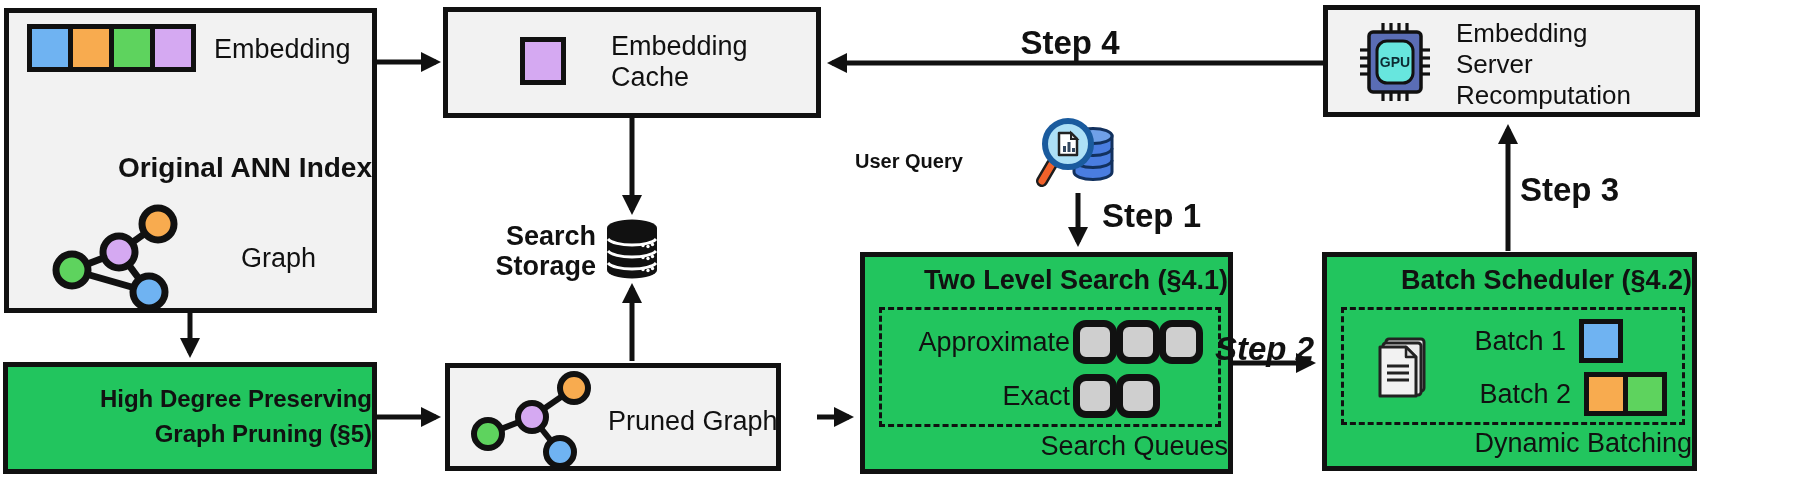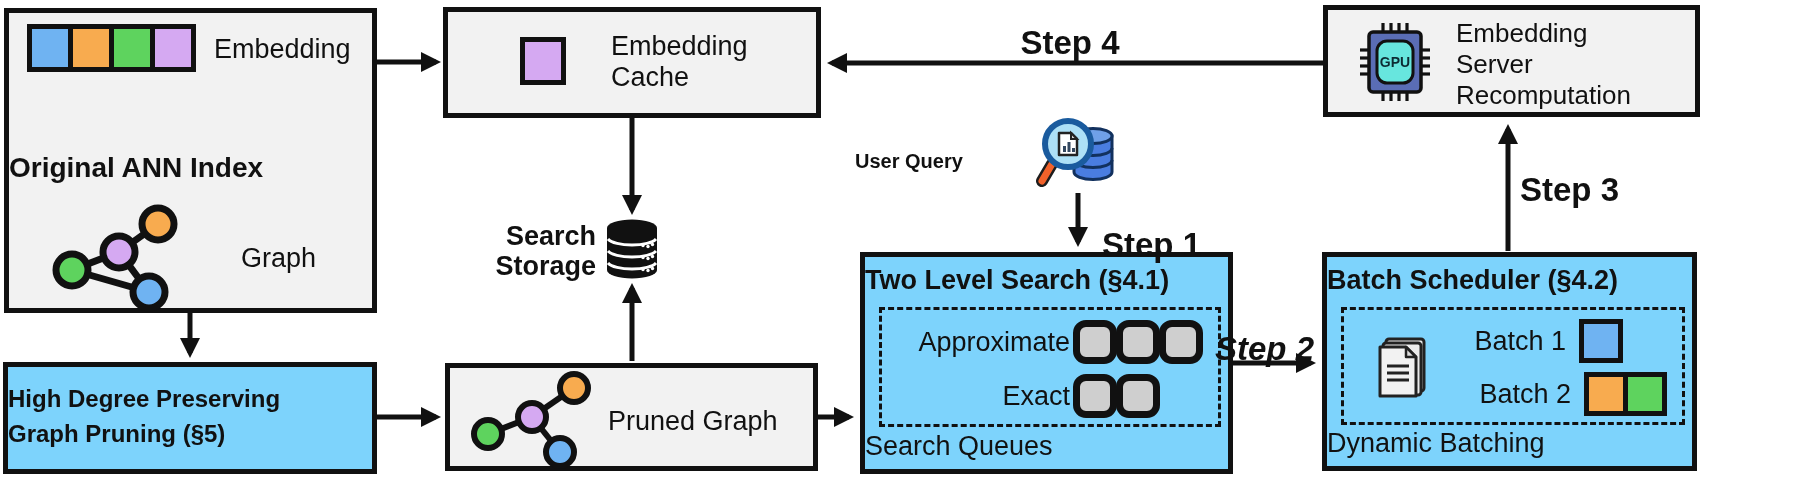--- a/index.html
+++ b/index.html
@@ -2,25 +2,25 @@
 <html><head>
 <meta charset="utf-8">
 <style>
   html,body{margin:0;padding:0;background:#fff;}
   #canvas{
     position:relative;width:1817px;height:481px;background:#ffffff;
     font-family:"Liberation Sans", sans-serif;color:#111;overflow:hidden;
   }
   .box{position:absolute;border:5px solid #111;box-sizing:border-box;z-index:2;}
   .light{background:#f2f2f2;}
-  .gray{background:#7dd3fc;}
+  .gray{background:#22c55e;}
   .abs{position:absolute;}
   .lbl{font-size:27px;line-height:31px;white-space:nowrap;}
   .bold{font-weight:700;}
-  .center{text-align:left;left:0;right:0;}
+  .center{text-align:right;left:0;right:0;}
   .dashed{position:absolute;border:3px dashed #111;box-sizing:border-box;}
   
   .strip{display:flex;}
   .csq{width:36px;height:38px;border:5px solid #111;box-sizing:content-box;}
   .csq + .csq{margin-left:-5px;}
   .bsq-row .csq{width:34px;height:34px;}
   
   .slots{display:flex;}
   .qslot{width:30px;height:30px;background:#cfcfcf;border:7px solid #111;border-radius:13px;}
   .qslot + .qslot{margin-left:-1px;}
@@ -51,21 +51,21 @@
       <line x1="190" y1="311" x2="190" y2="353" marker-end="url(#ah)"></line>
       <line x1="375" y1="417" x2="436" y2="417" marker-end="url(#ah)"></line>
       <line x1="817" y1="417" x2="849" y2="417" marker-end="url(#ah)"></line>
       <line x1="1231" y1="363" x2="1311" y2="363" marker-end="url(#ah)"></line>
       <line x1="1508" y1="251" x2="1508" y2="129" marker-end="url(#ah)"></line>
       <line x1="1078" y1="193" x2="1078" y2="242" marker-end="url(#ah)"></line>
     </g>
   </svg>
 
   <div class="step-label" style="left:975px;top:24px;width:190px;text-align:center;">Step 4</div>
-  <div class="step-label" style="left:1102px;top:197px;margin-top:29px;">Step 1</div>
+  <div class="step-label" style="left:1102px;top:197px;">Step 1</div>
   <div class="step-label" style="left:1192px;top:330px;width:122px;text-align:right;font-style:italic;">Step 2</div>
   <div class="step-label" style="left:1520px;top:171px;">Step 3</div>
 
   <div class="box light" style="left:4px;top:8px;width:373px;height:305px;">
     <div class="strip abs" style="left:18px;top:11px;">
         <div class="csq" style="background: rgb(111, 179, 242);"></div>
         <div class="csq" style="background: rgb(248, 171, 79);"></div>
         <div class="csq" style="background: rgb(94, 211, 94);"></div>
         <div class="csq" style="background: rgb(213, 169, 242);"></div>
       </div>
@@ -220,21 +220,21 @@
     <div class="lbl abs center" style="bottom:7px;">Dynamic Batching</div>
   </div>
 
   <div class="box gray" style="left:3px;top:362px;width:374px;height:112px;">
     <div class="lbl bold abs center" style="top:14px;font-size:24px;line-height:35px;">
       <div>High Degree Preserving</div>
       <div>Graph Pruning (§5)</div>
     </div>
   </div>
 
-  <div class="box light" style="left:445px;top:363px;width:373px;height:108px;">
+  <div class="box light" style="left:445px;top:363px;width:336px;height:108px;">
     <svg class="abs" style="left:16px;top:2px;" width="126" height="100" viewBox="0 0 126 100">
       <g stroke="#111" stroke-width="6">
         <line x1="22" y1="64" x2="66" y2="47"></line>
         <line x1="66" y1="47" x2="108" y2="18"></line>
         <line x1="66" y1="47" x2="94" y2="82"></line>
         <circle cx="108" cy="18" r="14" fill="#f8ab4f"></circle>
         <circle cx="66" cy="47" r="14" fill="#d5a9f2"></circle>
         <circle cx="22" cy="64" r="14" fill="#5ed35e"></circle>
         <circle cx="94" cy="82" r="14" fill="#6fb3f2"></circle>
       </g>

